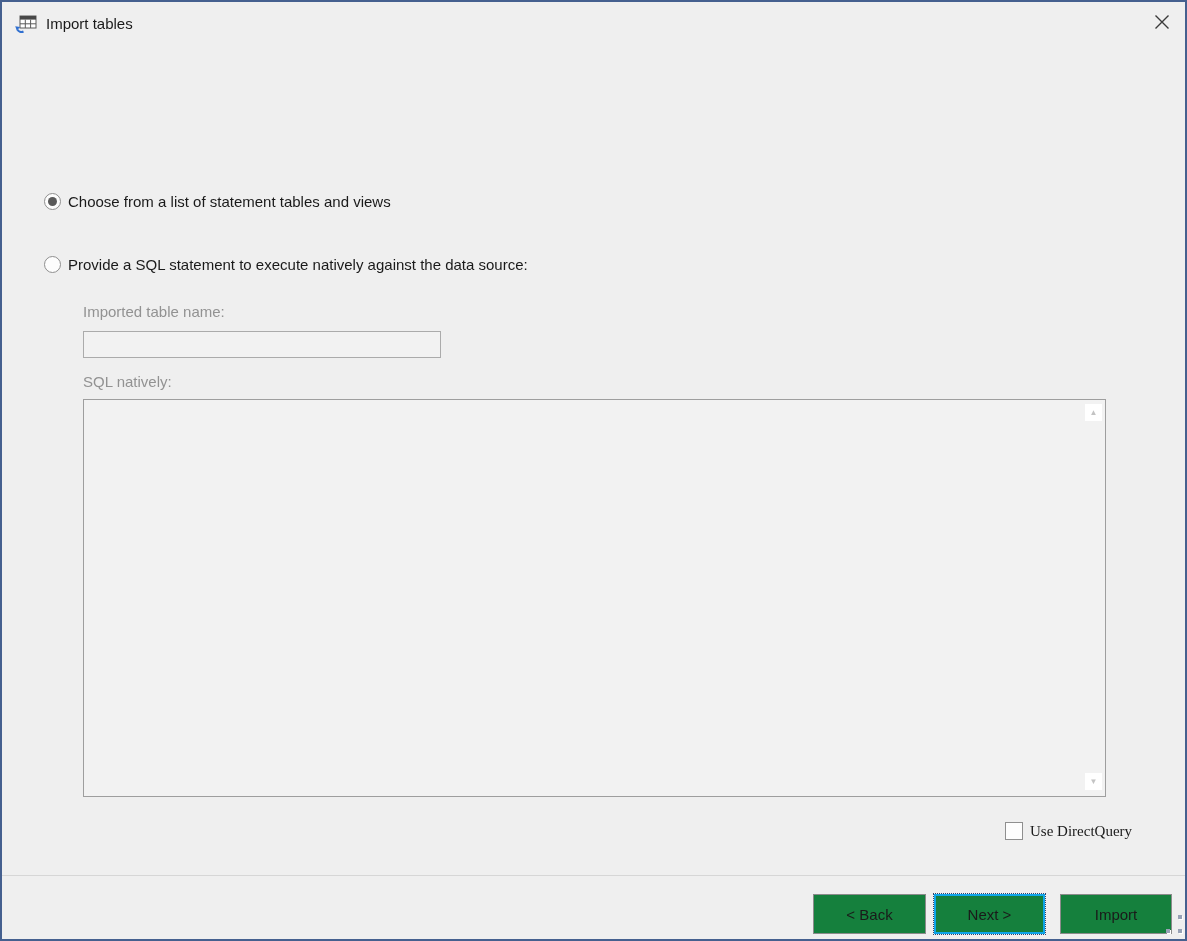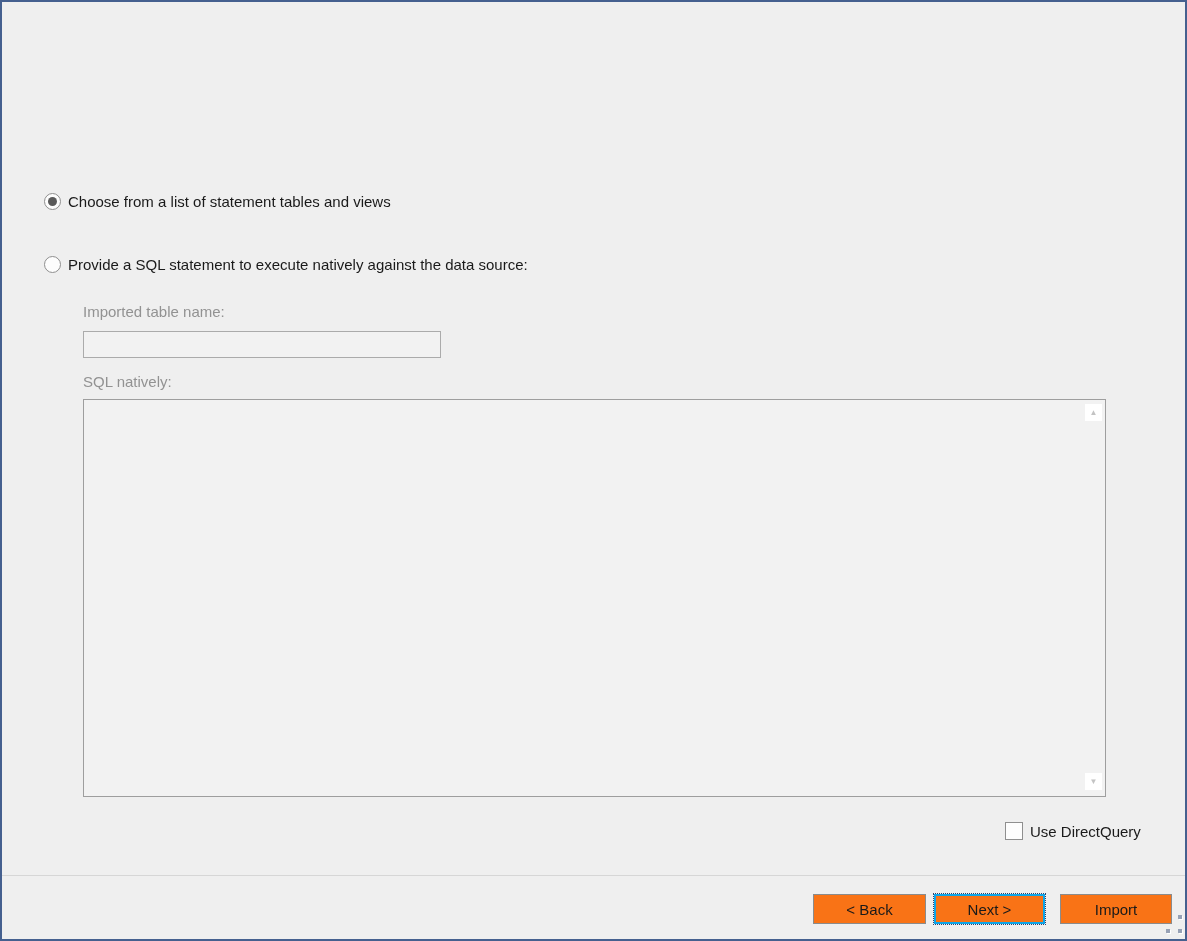--- a/index.html
+++ b/index.html
@@ -76,50 +76,71 @@
   }
   .scroll-btn {
     position: absolute; right: 3px; width: 17px; height: 17px;
     background: #ffffff; border: none;
     display: flex; align-items: center; justify-content: center;
     font-size: 8px; color: #c3c3c3; cursor: pointer;
   }
   .scroll-btn.up   { top: 4px; }
   .scroll-btn.down { bottom: 6px; }
 
-  .dq-row { position: absolute; left: 1003px; top: 679px; display: flex; align-items: center; }
+  .dq-row { position: absolute; left: 1003px; top: 679px; display: flex; align-items: center; font-family: Liberation Serif, serif; }
   .dq-checkbox {
     width: 18px; height: 18px; background: #fdfdfd; border: 1px solid #8f8f8f;
     flex: 0 0 auto;
   }
   .dq-label { margin-left: 7px; font-size: 15px; color: #1a1a1a; }
 
   
   .footer-divider { position: absolute; left: 0; right: 0; top: 732px; height: 1px; background: #d6d6d6; }
   .btn {
-    position: absolute; top: 751px; height: 30px; width: 113px;
-    background: #f97316; border: 1px solid #8b8b8b;
+    position: absolute; top: 751px; height: 40px; width: 113px;
+    background: #15803d; border: 1px solid #8b8b8b;
     font-family: "Liberation Sans", sans-serif; font-size: 15px; color: #1a1a1a;
     cursor: pointer;
   }
   .btn-back   { left: 811px; }
   .btn-next   { left: 932px; width: 111px; border: 2px solid #0ea5e9; outline: 1px dotted #30466e; outline-offset: 0px; }
   .btn-cancel { left: 1058px; width: 112px; }
 
   .resize-grip { position: absolute; right: 3px; bottom: 6px; width: 18px; height: 18px; }
   .grip-dot { position: absolute; width: 4px; height: 4px; background: #97a1b5; box-shadow: 1px 1px 0 #ffffff; }
   .grip-dot.d1 { right: 0; top: 0; }
   .grip-dot.d2 { right: 0; bottom: 0; }
   .grip-dot.d3 { right: 12px; bottom: 0; }
 </style>
 </head>
 <body>
 
 <div class="window">
 
+  <div class="titlebar">
+    <span class="app-icon">
+      <svg width="24" height="24" viewBox="0 0 24 24">
+        <rect x="6" y="4" width="16" height="12" fill="#ffffff" stroke="#5a5a5a" stroke-width="1"></rect>
+        <rect x="6" y="4" width="16" height="3.6" fill="#474747"></rect>
+        <line x1="11.3" y1="7.6" x2="11.3" y2="16" stroke="#5a5a5a" stroke-width="1"></line>
+        <line x1="16.6" y1="7.6" x2="16.6" y2="16" stroke="#5a5a5a" stroke-width="1"></line>
+        <line x1="6" y1="11.8" x2="22" y2="11.8" stroke="#5a5a5a" stroke-width="1"></line>
+        <path d="M9.5 19.5 a4.6 4.6 0 0 1 -6.2 -2.2" fill="none" stroke="#2f6fd0" stroke-width="2"></path>
+        <path d="M1.2 14.2 l5 0.8 -3.4 3.4 z" fill="#2f6fd0"></path>
+      </svg>
+    </span>
+    <span class="title-text">Import tables</span>
+    <button class="close-btn">
+      <span>
+        <svg width="18" height="18" viewBox="0 0 18 18">
+          <path d="M2.5 2.5 L15.5 15.5 M15.5 2.5 L2.5 15.5" stroke="#3a3a3a" stroke-width="1.4" fill="none"></path>
+        </svg>
+      </span>
+    </button>
+  </div>
 
 
   <div class="body-area">
 
     <div class="radio-row first">
       <span class="radio-circle checked">
           <span class="dot"></span>
         </span>
       <span class="radio-label">Choose from a list of statement tables and views</span>
     </div>

